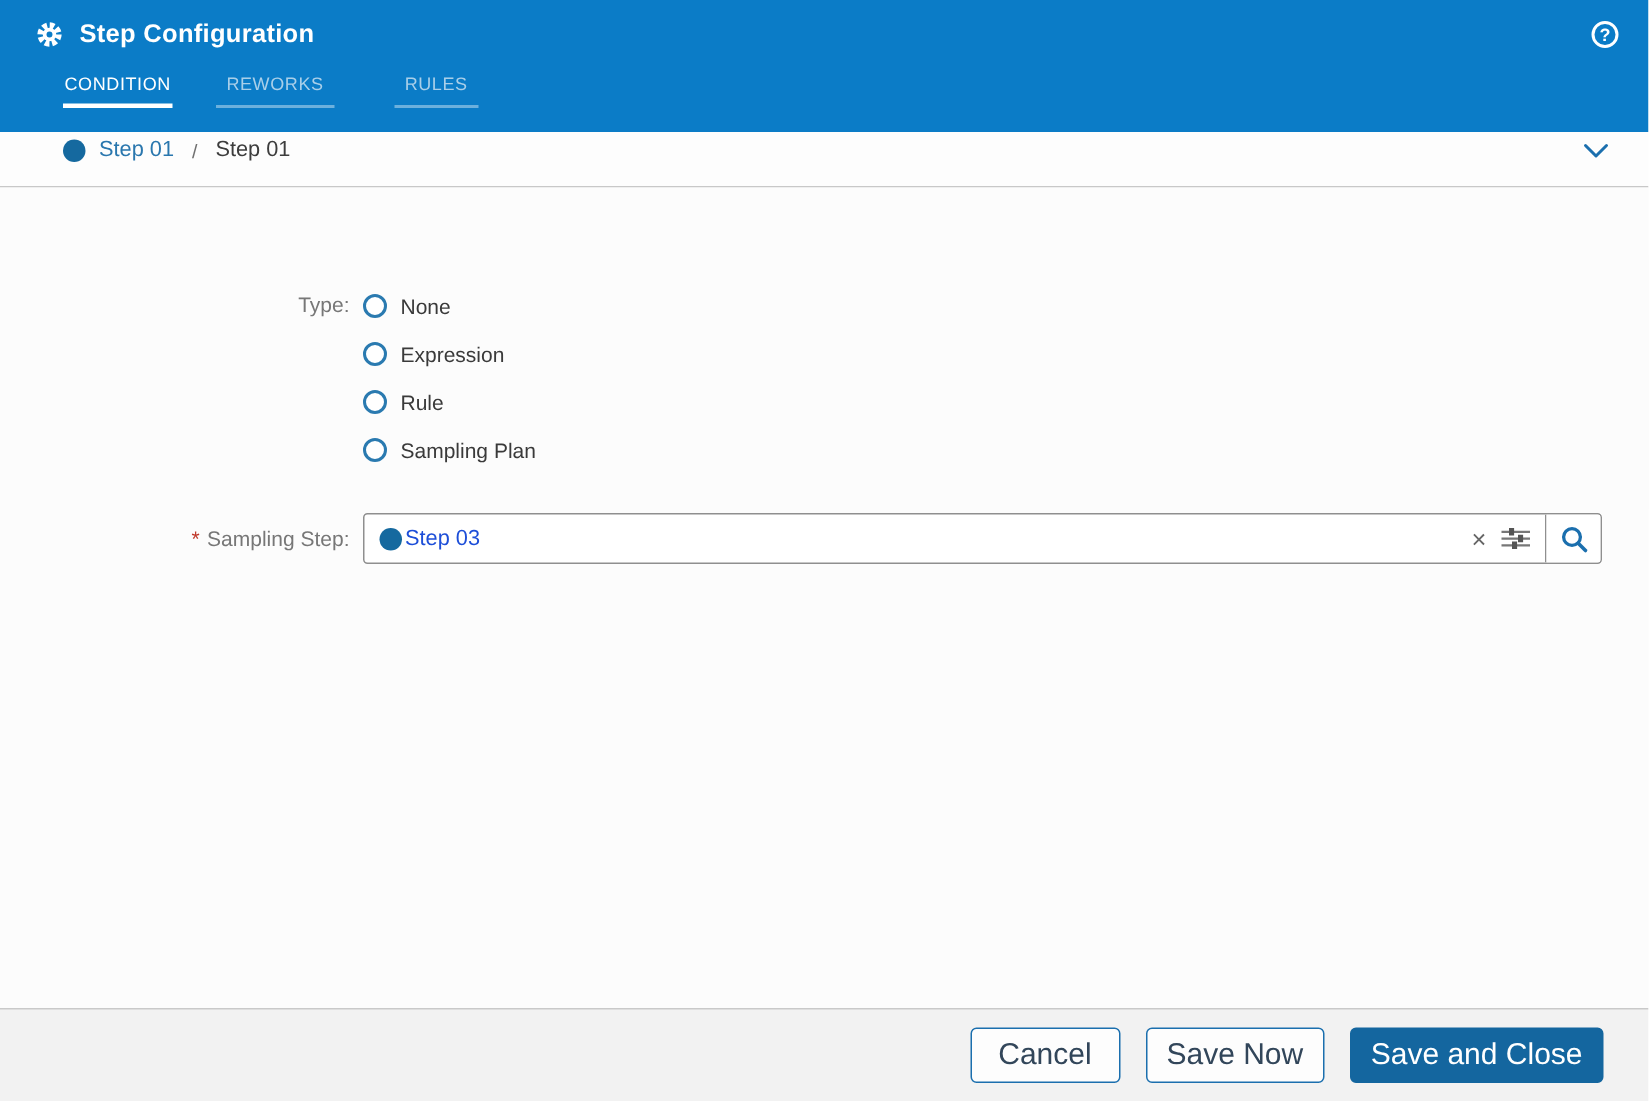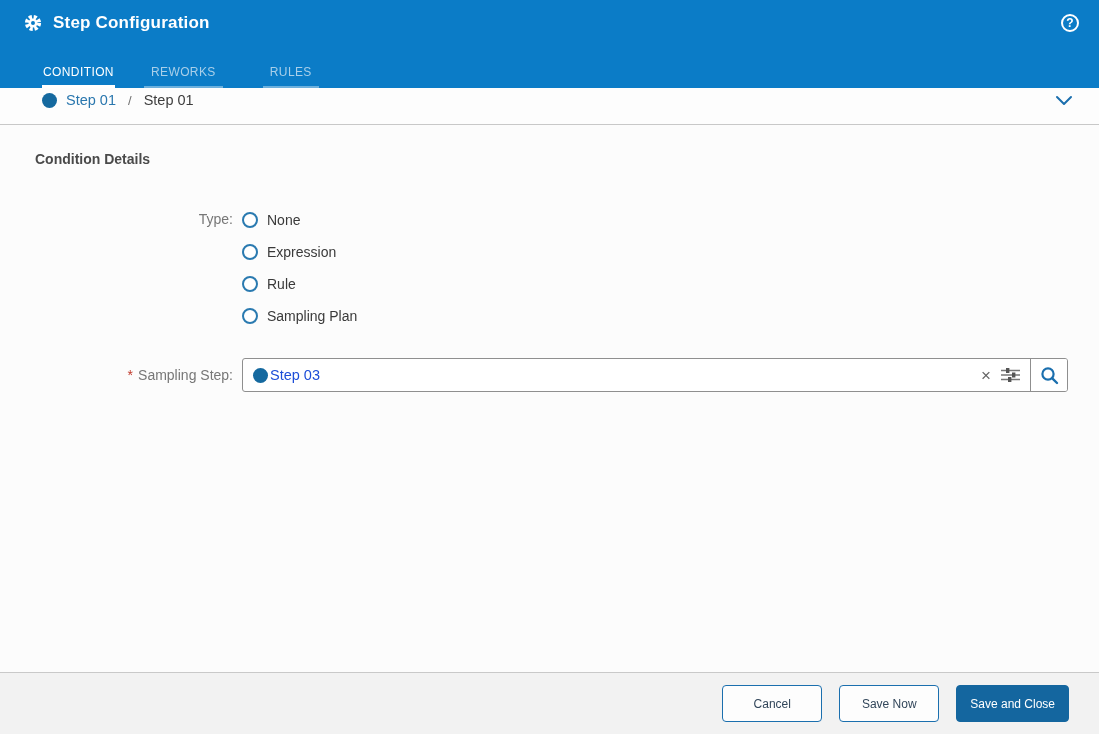--- a/index.html
+++ b/index.html
@@ -13,21 +13,21 @@
   
   .header { background:#0b7cc7; height:88px; flex:0 0 88px; }
   .header-top { display:flex; align-items:center; height:46px; padding:0 20px 0 24px; }
   .gear-icon { display:flex; margin-right:11px; }
   .page-title { color:#fff; font-size:17px; font-weight:600; letter-spacing:.2px; }
   .help-button {
     margin-left:auto; width:18px; height:18px; border:2px solid #fff; border-radius:50%;
     color:#fff; font-size:12px; font-weight:700; display:flex; align-items:center;
     justify-content:center; cursor:pointer; line-height:1;
   }
-  .tab-row { display:flex; padding-left:42px; margin-top:19px; }
+  .tab-row { display:flex; padding-left:42px; margin-top:3px; }
   .tab {
     font-size:12px; letter-spacing:.4px; color:#a9cfe9; cursor:pointer;
     padding:0 7px 7px; border-bottom:2px solid rgba(255,255,255,.4); margin-right:40px;
   }
   .tab.active { color:#fff; border-bottom:3px solid #fff; padding:0 1px 6px; margin-right:29px; }
 
   
   .breadcrumb-bar {
     height:37px; flex:0 0 37px; background:#fdfdfd; border-bottom:1px solid #c8c8c8;
     display:flex; align-items:center; padding:0 22px 12px 42px;
@@ -73,21 +73,21 @@
     width:36px; height:100%; display:flex; align-items:center; justify-content:center;
     cursor:pointer; background:#fff;
   }
 
   
   .footer {
     height:62px; flex:0 0 62px; background:#f2f2f2; border-top:1px solid #c9c9c9;
     display:flex; align-items:center; justify-content:flex-end; padding-right:30px; gap:17px;
   }
   .btn {
-    height:37px; min-width:100px; padding:16px 13px; border-radius:4px; font-size:12px;
+    height:37px; min-width:100px; padding:16px 13px; border-radius:4px; font-size:20px;
     font-family:inherit; display:flex; align-items:center; justify-content:center; cursor:pointer;
   }
   .btn-outline { background:#fdfdfd; border:1px solid #1b6fae; color:#32465a; }
   .btn-primary { background:#14669f; border:1px solid #14669f; color:#fff; }
 </style>
 </head>
 <body>
 
 <div class="app">
 
@@ -116,21 +116,20 @@
     <span class="crumb-sep">/</span>
     <span class="crumb-secondary">Step 01</span>
     <span class="chevron-btn">
       <svg width="18" height="11" viewBox="0 0 18 11">
         <polyline points="2,2 9,9 16,2" fill="none" stroke="#1b6fae" stroke-width="2" stroke-linecap="round" stroke-linejoin="round"></polyline>
       </svg>
     </span>
   </div>
 
   <div class="content">
-    <div class="section-title">Condition Details</div>
 
     <div class="form-row type-row">
       <div class="label-col">Type:</div>
       <div class="field-col">
         <div class="radio-option">
           <span class="radio-circle"></span>
           <span class="radio-label">None</span>
         </div>
         <div class="radio-option">
           <span class="radio-circle"></span>

